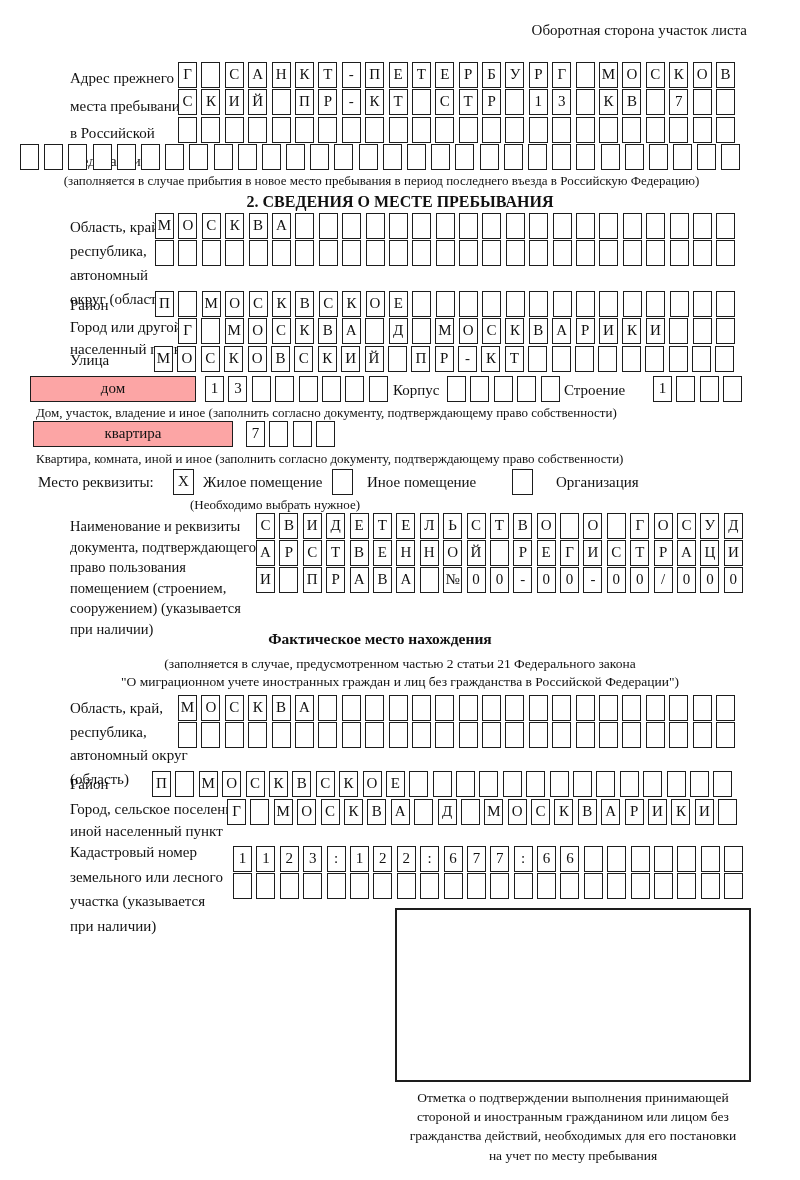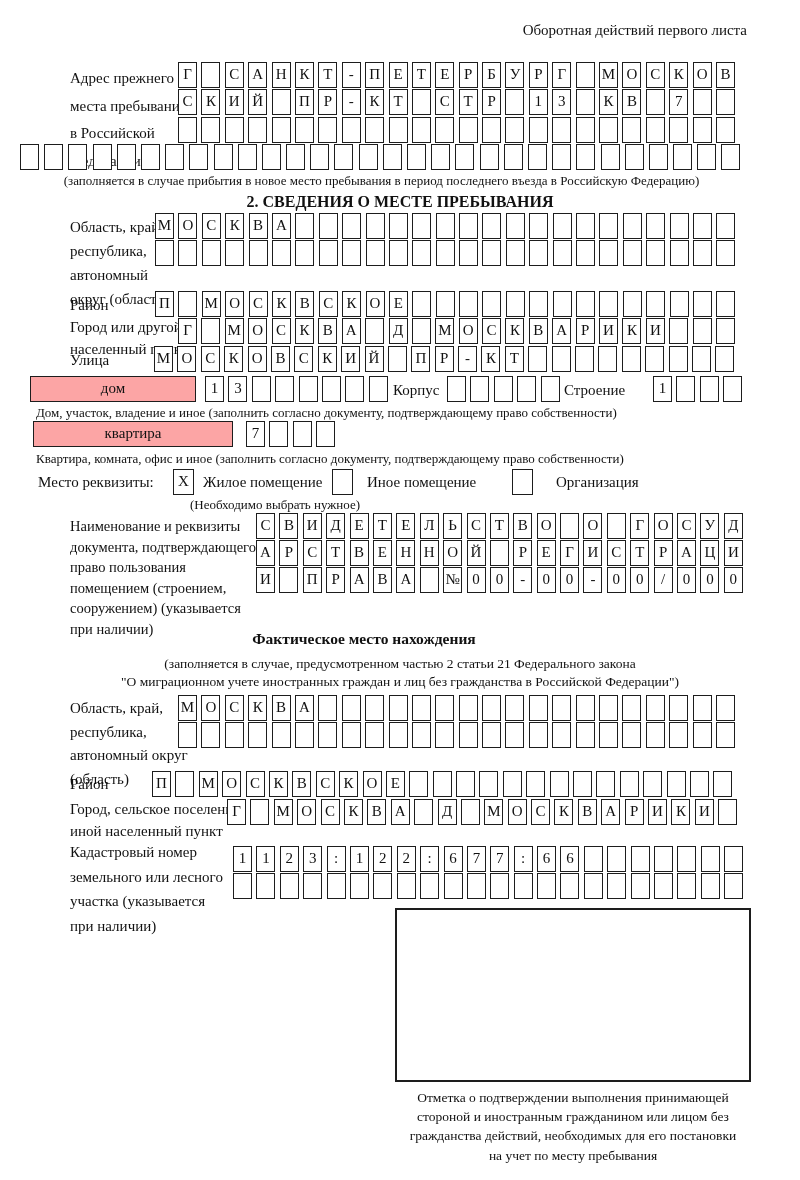--- a/index.html
+++ b/index.html
@@ -34,21 +34,21 @@
   .cbox {
     flex: none; width: 21px; height: 26px; border: 1.6px solid #1d1d1d;
     font-size: 15px; line-height: 22px; text-align: center; background: #fff;
   }
 </style>
 </head>
 <body>
 
 <div class="page">
 
-  <div class="abs title" style="top:22px; right:53px;">Оборотная действий первого листа</div>
+  <div class="abs title" style="top:22px; right:53px;">Оборотная сторона участок листа</div>
 
   <div class="abs lbl-block" style="left:70px; top:65px; line-height:27.5px;">
     <div>Адрес прежнего</div>
     <div>места пребывания</div>
     <div>в Российской</div>
     <div>Федерации</div>
   </div>
 
   <div class="abs cells" style="left:178px; top:62px;">
       <span class="cell">Г</span>
@@ -343,21 +343,21 @@
     </div>
   <div class="abs caption" style="left:36px; top:405px;">Дом, участок, владение и иное (заполнить согласно документу, подтверждающему право собственности)</div>
 
   <div class="abs widebox" style="left:33px; top:421px; width:200px;">квартира</div>
   <div class="abs cells" style="left:246px; top:421px;">
       <span class="cell">7</span>
       <span class="cell"></span>
       <span class="cell"></span>
       <span class="cell"></span>
     </div>
-  <div class="abs caption" style="left:36px; top:451px;">Квартира, комната, офис и иное (заполнить согласно документу, подтверждающему право собственности)</div>
+  <div class="abs caption" style="left:36px; top:451px;">Квартира, комната, иной и иное (заполнить согласно документу, подтверждающему право собственности)</div>
 
   <div class="abs lbl" style="left:38px; top:472px;">Место реквизиты:</div>
   <div class="abs cbox" style="left:173px; top:469px;">X</div>
   <div class="abs lbl" style="left:203px; top:472px;">Жилое помещение</div>
   <div class="abs cbox" style="left:332px; top:469px;"></div>
   <div class="abs lbl" style="left:367px; top:472px;">Иное помещение</div>
   <div class="abs cbox" style="left:512px; top:469px;"></div>
   <div class="abs lbl" style="left:556px; top:472px;">Организация</div>
   <div class="abs note" style="left:160px; top:497px; width:230px;">(Необходимо выбрать нужное)</div>
 
@@ -432,21 +432,21 @@
       <span class="cell">0</span>
       <span class="cell">-</span>
       <span class="cell">0</span>
       <span class="cell">0</span>
       <span class="cell">/</span>
       <span class="cell">0</span>
       <span class="cell">0</span>
       <span class="cell">0</span>
     </div>
 
-  <div class="abs heading" style="left:0; top:630px; width:728px; font-size:15.5px;">Фактическое место нахождения</div>
+  <div class="abs heading" style="left:16px; top:630px; width:728px; font-size:15.5px;">Фактическое место нахождения</div>
   <div class="abs note" style="left:0; top:656px; width:800px; font-size:13.5px;">(заполняется в случае, предусмотренном частью 2 статьи 21 Федерального закона</div>
   <div class="abs note" style="left:0; top:674px; width:800px; font-size:13.5px;">"О миграционном учете иностранных граждан и лиц без гражданства в Российской Федерации")</div>
 
   <div class="abs lbl-block" style="left:70px; top:697px; line-height:23.5px;">
     <div>Область, край,</div>
     <div>республика,</div>
     <div>автономный округ</div>
     <div>(область)</div>
   </div>
   <div class="abs cells" style="left:178px; top:695px;">

